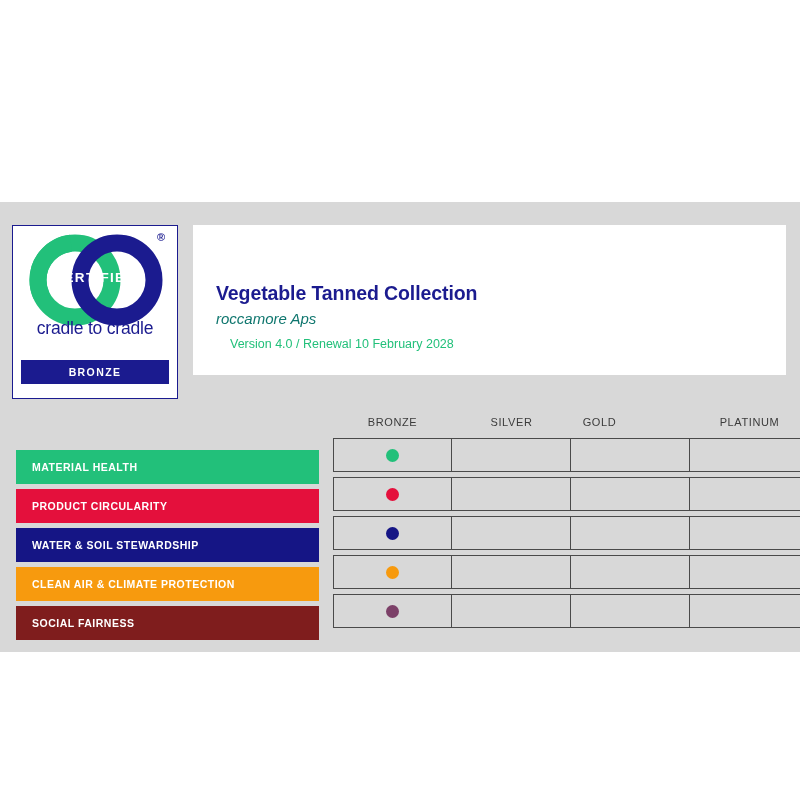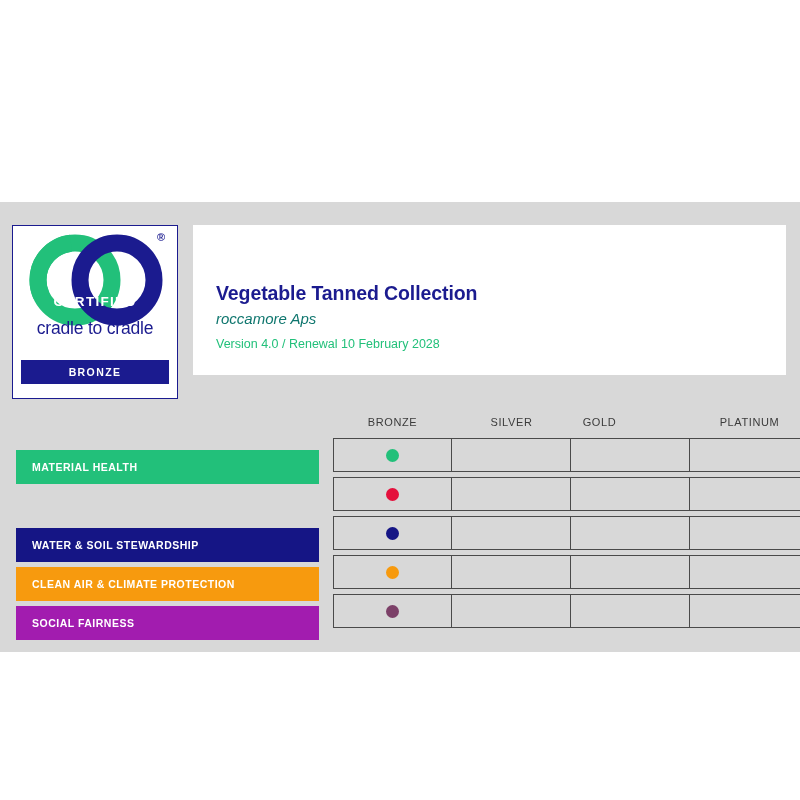--- a/index.html
+++ b/index.html
@@ -60,21 +60,20 @@
     position: absolute;
     left: 0;
     top: 44px;
     width: 164px;
     text-align: center;
     font-size: 13.5px;
     font-weight: bold;
     letter-spacing: 1.3px;
     color: #ffffff;
     z-index: 3;
-    margin-top: 24px;
   }
   #logo-wordmark {
     position: absolute;
     left: 0;
     top: 92px;
     width: 164px;
     text-align: center;
     font-size: 17.5px;
     color: #1b1b8f;
     letter-spacing: -0.2px;
@@ -116,21 +115,21 @@
   #company-name {
     position: absolute;
     left: 23px;
     top: 85px;
     font-size: 15px;
     color: #0f766e;
     font-style: italic;
   }
   #version-line {
     position: absolute;
-    left: 23px;
+    left: 37px;
     top: 112px;
     font-size: 12.5px;
     color: #22c07a;
   }
 
   
   #matrix {
     position: absolute;
     left: 16px;
     top: 416px;
@@ -238,20 +237,21 @@
           <div class="cells">
             <div class="cell first">
               <span class="dot" style="background: rgb(34, 192, 122);"></span>
             </div>
             <div class="cell"></div>
             <div class="cell"></div>
             <div class="cell"></div>
           </div>
         </div>
         <div class="cat-row">
+          <div class="cat-label" style="background: rgb(228, 16, 60);">PRODUCT CIRCULARITY</div>
           <div class="cells">
             <div class="cell first">
               <span class="dot" style="background: rgb(228, 16, 60);"></span>
             </div>
             <div class="cell"></div>
             <div class="cell"></div>
             <div class="cell"></div>
           </div>
         </div>
         <div class="cat-row">
@@ -270,21 +270,21 @@
           <div class="cells">
             <div class="cell first">
               <span class="dot" style="background: rgb(247, 154, 14);"></span>
             </div>
             <div class="cell"></div>
             <div class="cell"></div>
             <div class="cell"></div>
           </div>
         </div>
         <div class="cat-row">
-          <div class="cat-label" style="background: #a21caf;">SOCIAL FAIRNESS</div>
+          <div class="cat-label" style="background: #7f1d1d;">SOCIAL FAIRNESS</div>
           <div class="cells">
             <div class="cell first">
               <span class="dot" style="background: rgb(124, 64, 104);"></span>
             </div>
             <div class="cell"></div>
             <div class="cell"></div>
             <div class="cell"></div>
           </div>
         </div>
       </div>

